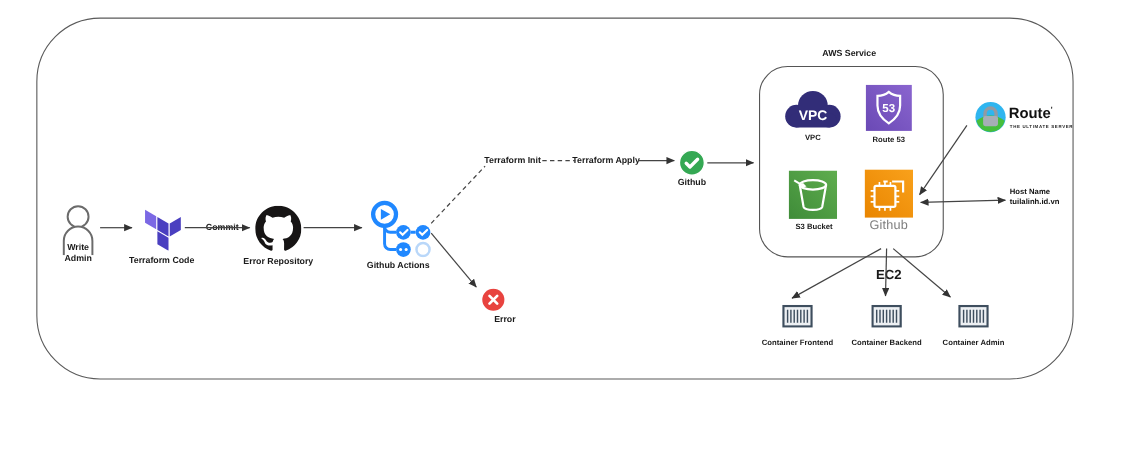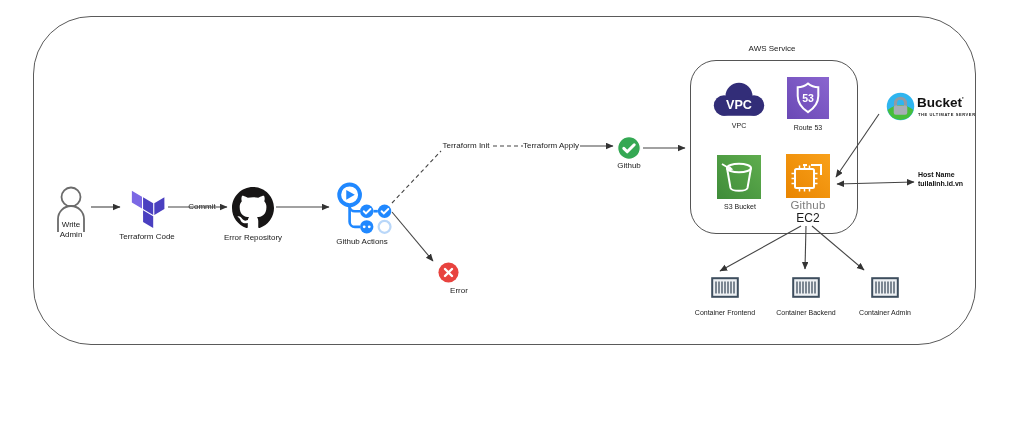--- a/index.html
+++ b/index.html
@@ -5,27 +5,27 @@
   html,body{margin:0;padding:0;background:#fff;}
   #stage{position:relative;width:1024px;height:425px;background:#ffffff;
          font-family:"Liberation Sans", sans-serif;overflow:hidden;}
 
   .outer-box{position:absolute;left:33px;top:16px;width:941px;height:327px;
              border:1.4px solid #5a5a5a;border-radius:58px;background:#fff;}
   .aws-box{position:absolute;left:690px;top:60px;width:166px;height:172px;
            border:1.2px solid #555;border-radius:26px;background:#fff;}
 
   .abs{position:absolute;}
-  .lbl{position:absolute;font-weight:normal;font-size:8px;color:#1a1a1a;
+  .lbl{position:absolute;font-weight:bold;font-size:8px;color:#1a1a1a;
        transform:translateX(-50%);white-space:nowrap;text-align:center;line-height:10px;}
   .lbl7{font-size:7px;}
   .lbl-gray{position:absolute;transform:translateX(-50%);white-space:nowrap;
             font-size:11.5px;color:#7d7d7d;letter-spacing:.2px;}
   .lbl-ec2{position:absolute;transform:translateX(-50%);white-space:nowrap;
-           font-size:12px;font-weight:normal;color:#1a1a1a;}
+           font-size:12px;font-weight:bold;color:#1a1a1a;margin-top:32px;}
   .caddy-name{position:absolute;left:917px;top:95px;font-size:13.5px;font-weight:bold;color:#111;}
   .caddy-name sup{font-size:7px;}
   .caddy-tag{position:absolute;left:918px;top:112px;font-size:4px;font-weight:bold;
              letter-spacing:.6px;color:#222;}
   .hostname{position:absolute;left:918px;top:170px;font-size:7px;font-weight:bold;
             color:#111;line-height:9px;}
   .caption{position:absolute;left:510px;top:371px;transform:translateX(-50%);
            font-family:"Liberation Serif", serif;font-size:27px;color:#0d0d0d;white-space:nowrap;}
   svg.overlay{position:absolute;left:0;top:0;width:1024px;height:425px;pointer-events:none;}
   .commit-bg{background:#fff;padding:0 2px;}
@@ -173,21 +173,21 @@
   <div class="lbl-gray" style="left:808px;top:199px">Github</div>
   <div class="lbl-ec2" style="left:808px;top:211px">EC2</div>
 
   <svg class="abs" style="left:886px;top:92px" width="29" height="29" viewBox="0 0 30 30">
     <circle cx="15" cy="15" r="14.2" fill="#2FB5EF"></circle>
     <path d="M1.6 18.5 Q15 8.5 28.4 18.5 A13.8 13.8 0 0 1 1.6 18.5 Z" fill="#46BE3C"></path>
     <path d="M9.8 15 v-3.4 a5.2 5.2 0 0 1 10.4 0 V15" fill="none" stroke="#919AA3" stroke-width="3.2"></path>
     <rect x="8" y="14" width="14" height="9.5" rx="2" fill="#A6AEB6"></rect>
   </svg>
   <div class="caddy-name">
-    <span>Bucket</span><sup>'</sup>
+    <span>Route</span><sup>'</sup>
   </div>
   <div class="caddy-tag">THE ULTIMATE SERVER</div>
 
   <div class="hostname">
     <div>Host Name</div>
     <div>tuilalinh.id.vn</div>
   </div>
 
   <svg class="abs" style="left:711px;top:277px" width="28" height="21" viewBox="0 0 28 21">
     <rect x="1.2" y="1.2" width="25.6" height="18.6" fill="#EDF0F3" stroke="#3E4E5E" stroke-width="2"></rect>

